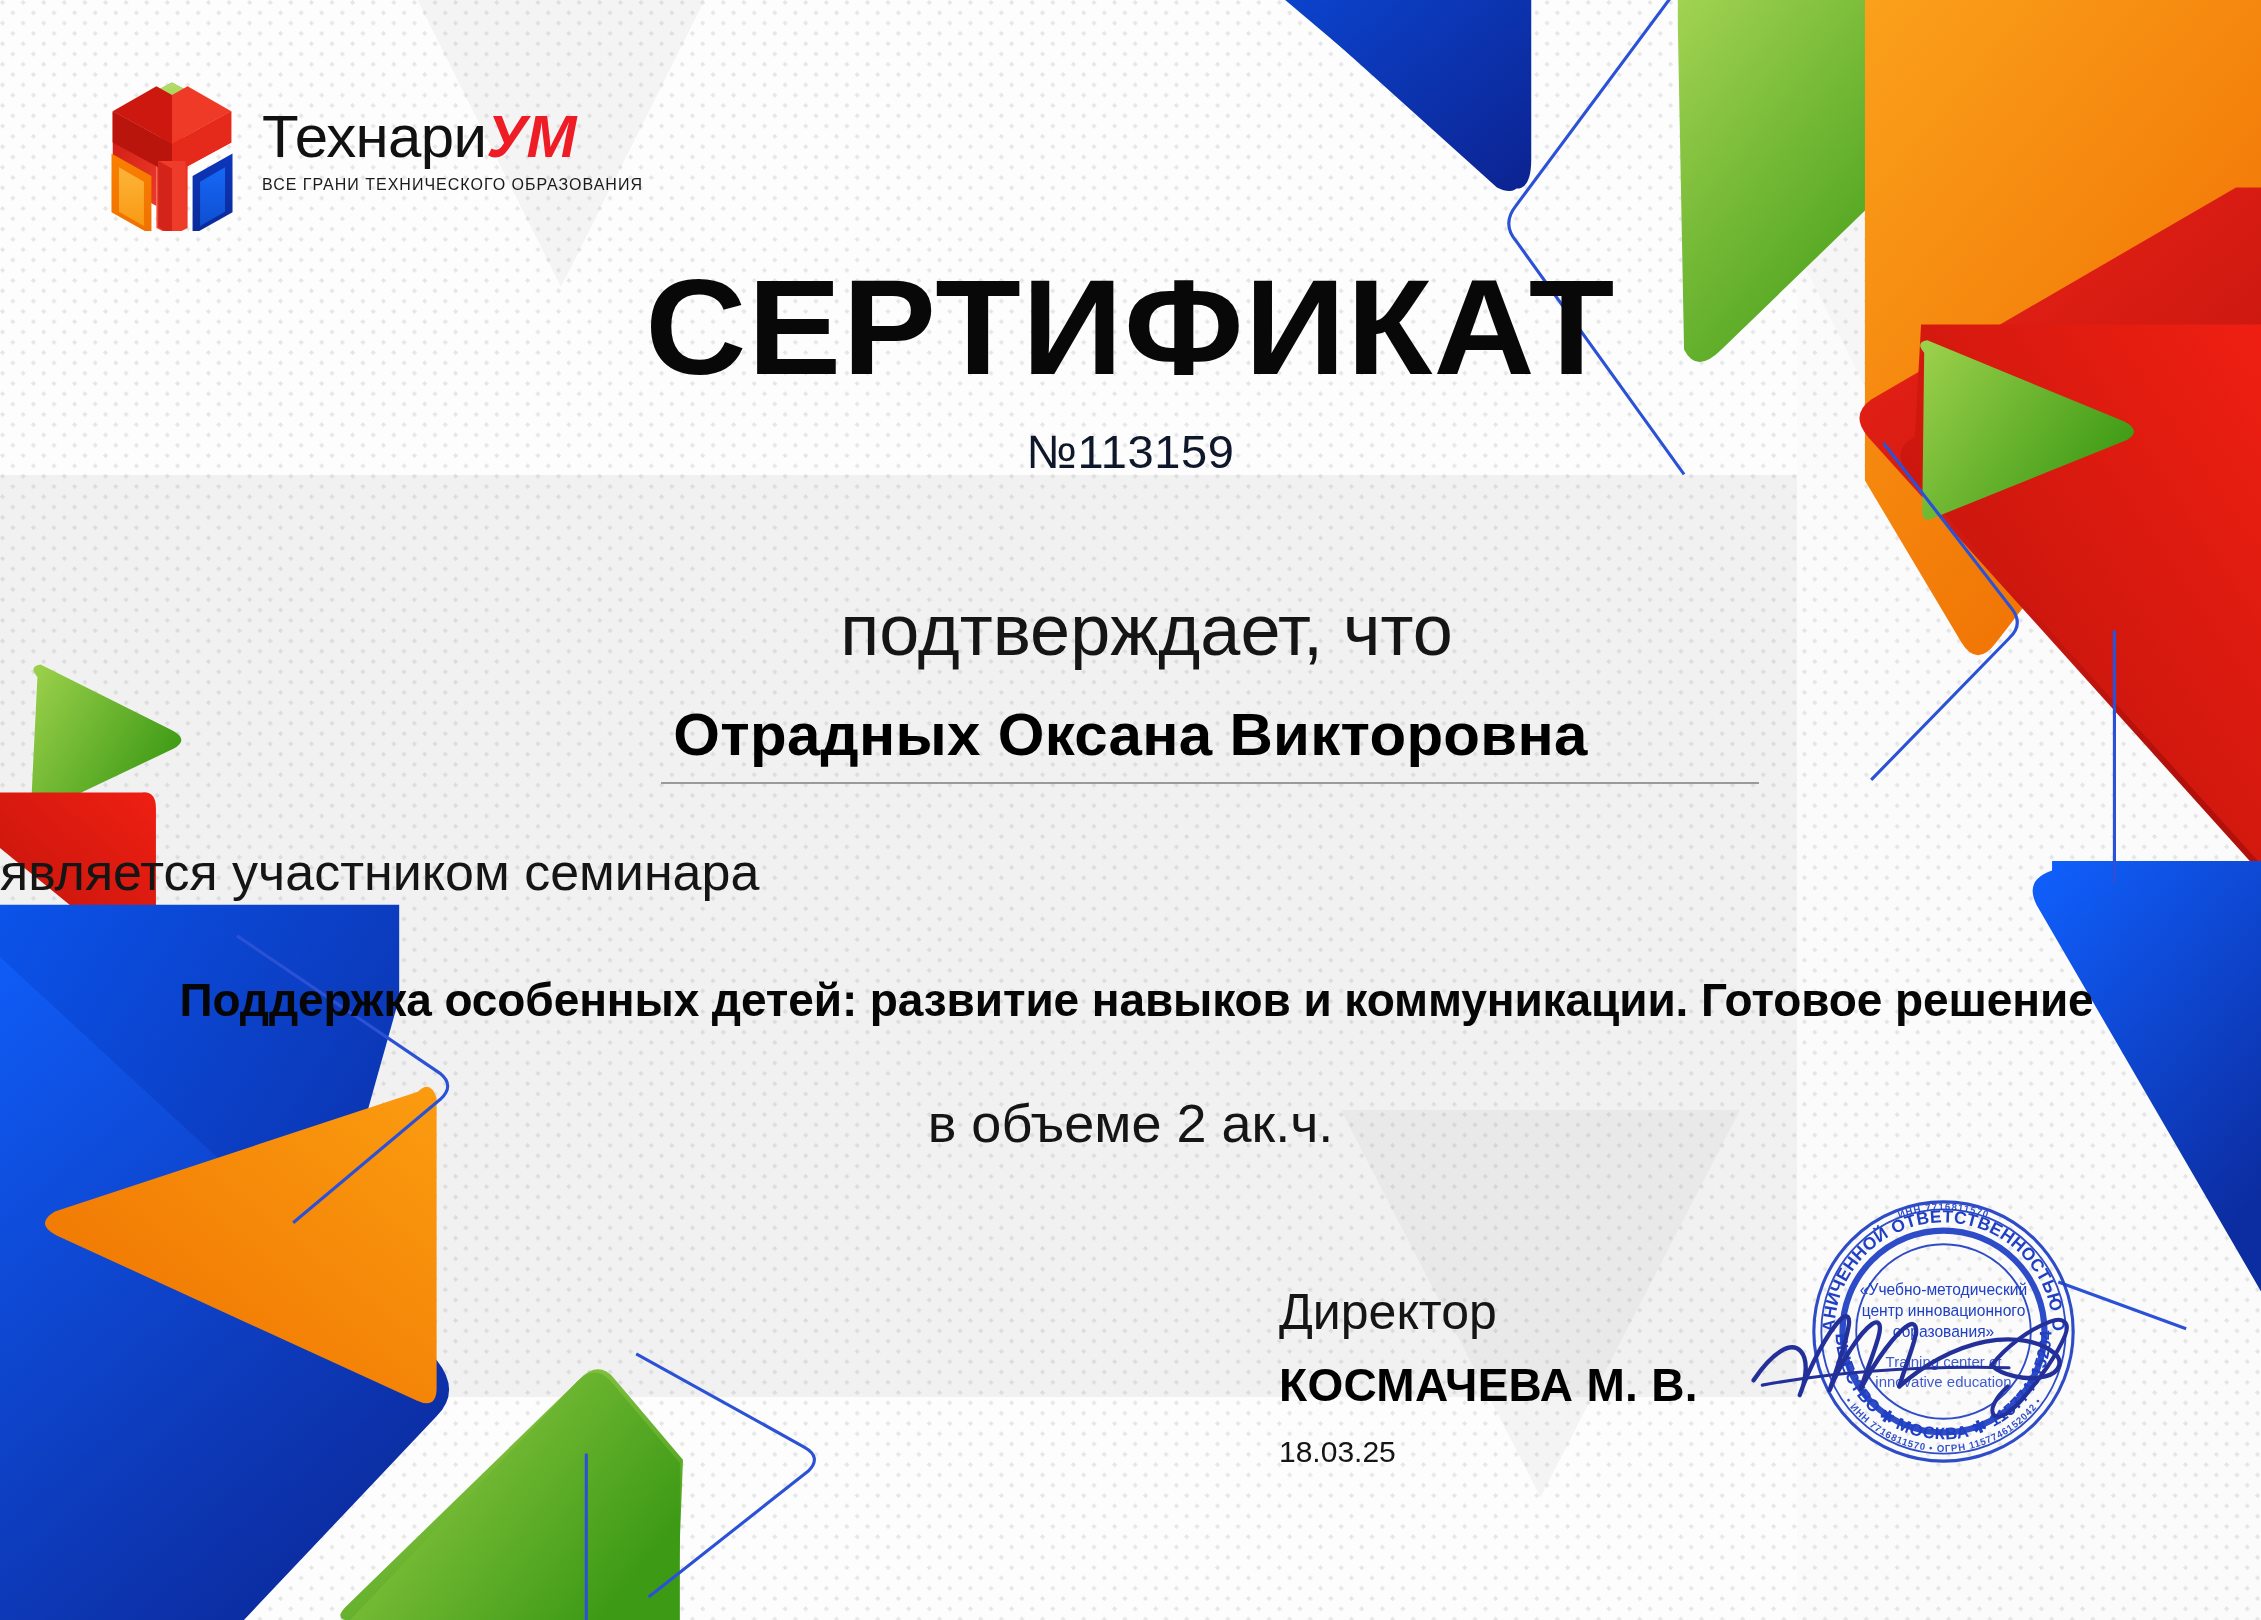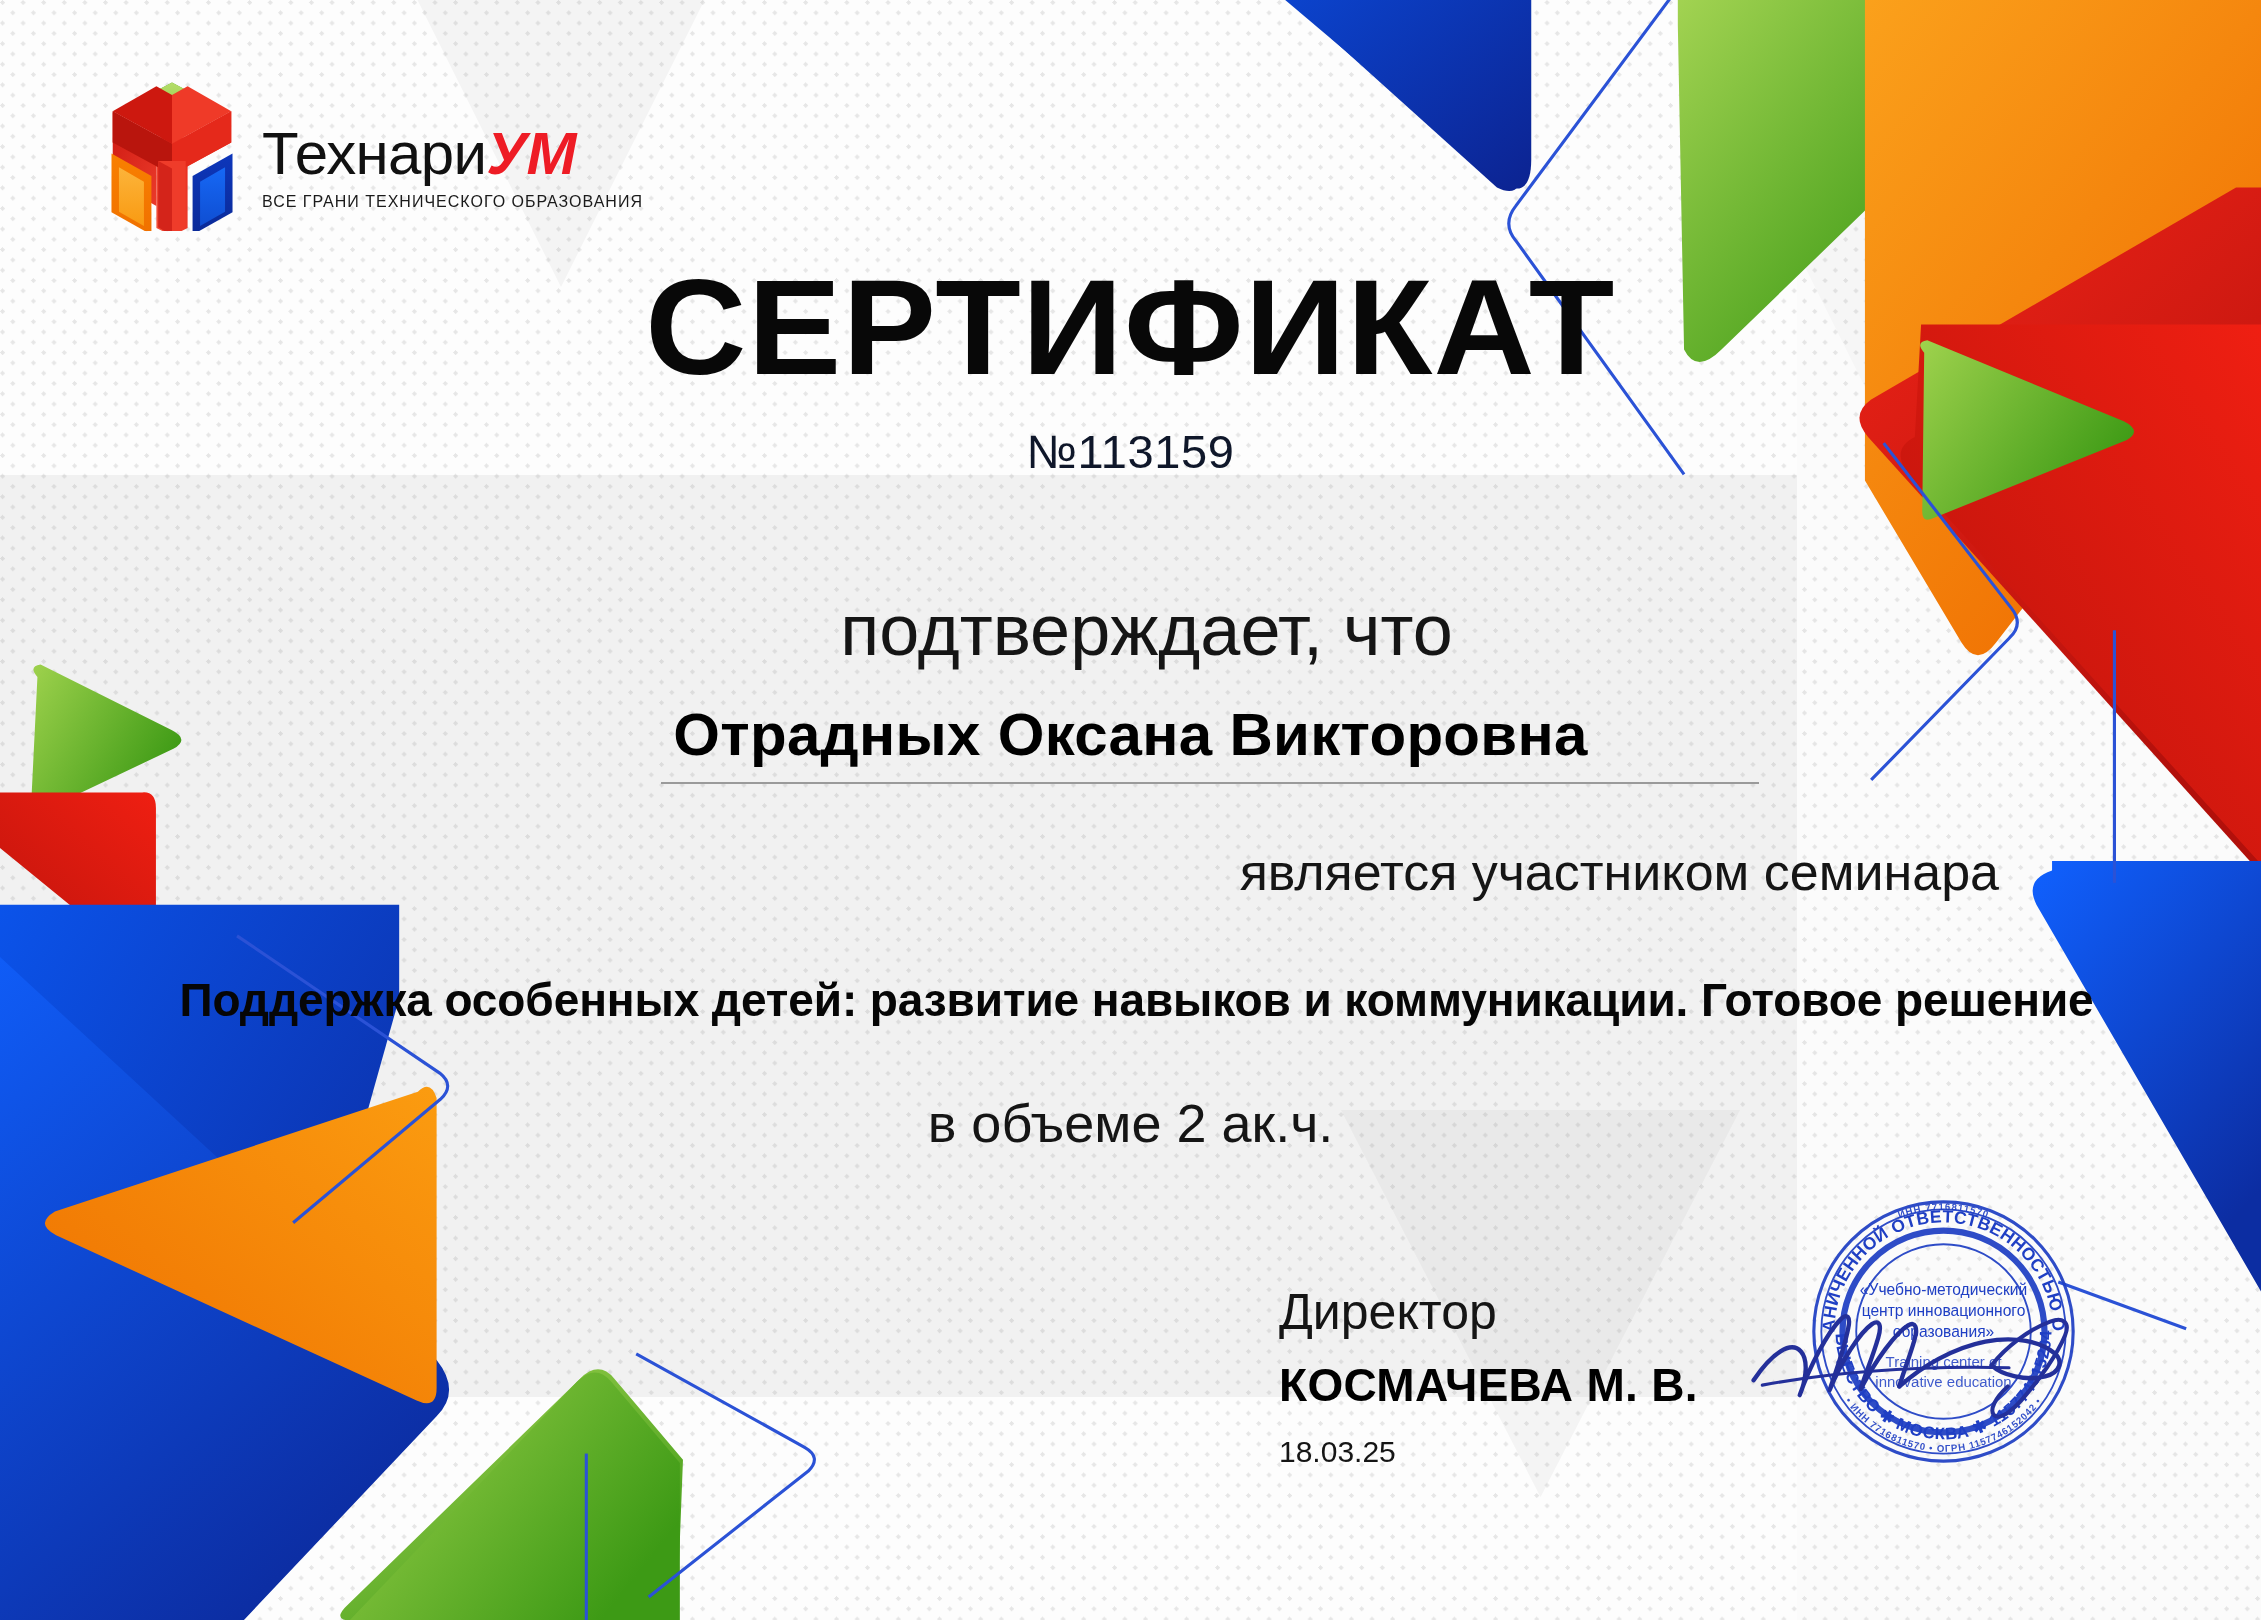--- a/index.html
+++ b/index.html
@@ -44,21 +44,21 @@
   .wm2{left:1341px;top:1110px;width:399px;height:387px;
        clip-path:polygon(0 0,100% 0,50% 100%);}
   .wm3{left:1765px;top:187px;width:349px;height:349px;
        clip-path:polygon(0 0,100% 0,50% 100%);opacity:.55;}
   .wm4{left:37px;top:1341px;width:268px;height:268px;
        clip-path:polygon(0 0,100% 0,50% 100%);opacity:.5;}
 
   
   #logo-block{position:absolute;left:94px;top:75px;width:474px;height:156px;}
   #cube{position:absolute;left:0;top:0;width:156px;height:156px;}
-  #logo-text{position:absolute;left:168px;top:32px;width:312px;margin-top:17px;}
+  #logo-text{position:absolute;left:168px;top:32px;width:312px;}
   #logo-word{
     font-size:60px;font-weight:400;letter-spacing:-0.6px;line-height:1;
     white-space:nowrap;color:#111;
   }
   #logo-word .um{color:#ee1c25;font-style:italic;font-weight:700;}
   #logo-tag{
     margin-top:8.7px;font-size:16px;letter-spacing:1px;color:#1a1a1a;
     white-space:nowrap;border-top:0;
   }
   
@@ -79,21 +79,21 @@
   }
   #recipient{
     position:absolute;left:0;top:700px;width:2261px;text-align:center;
     font-size:60px;font-weight:700;color:#000;letter-spacing:0.3px;
   }
   #rule{
     position:absolute;left:661px;top:782px;width:1098px;height:1.9px;
     background:#9a9a9a;
   }
   #role{
-    position:absolute;left:0;top:842px;width:1999px;text-align:right;
+    position:absolute;left:0;top:842px;width:1999px;text-align:left;
     font-size:52px;font-weight:300;color:#151515;
   }
   #program{
     position:absolute;left:6px;top:973px;width:2261px;text-align:center;
     font-size:46px;font-weight:700;color:#060606;letter-spacing:-0.1px;
   }
   #volume{
     position:absolute;left:0;top:1092px;width:2261px;text-align:center;
     font-size:54px;font-weight:300;color:#151515;
   }

